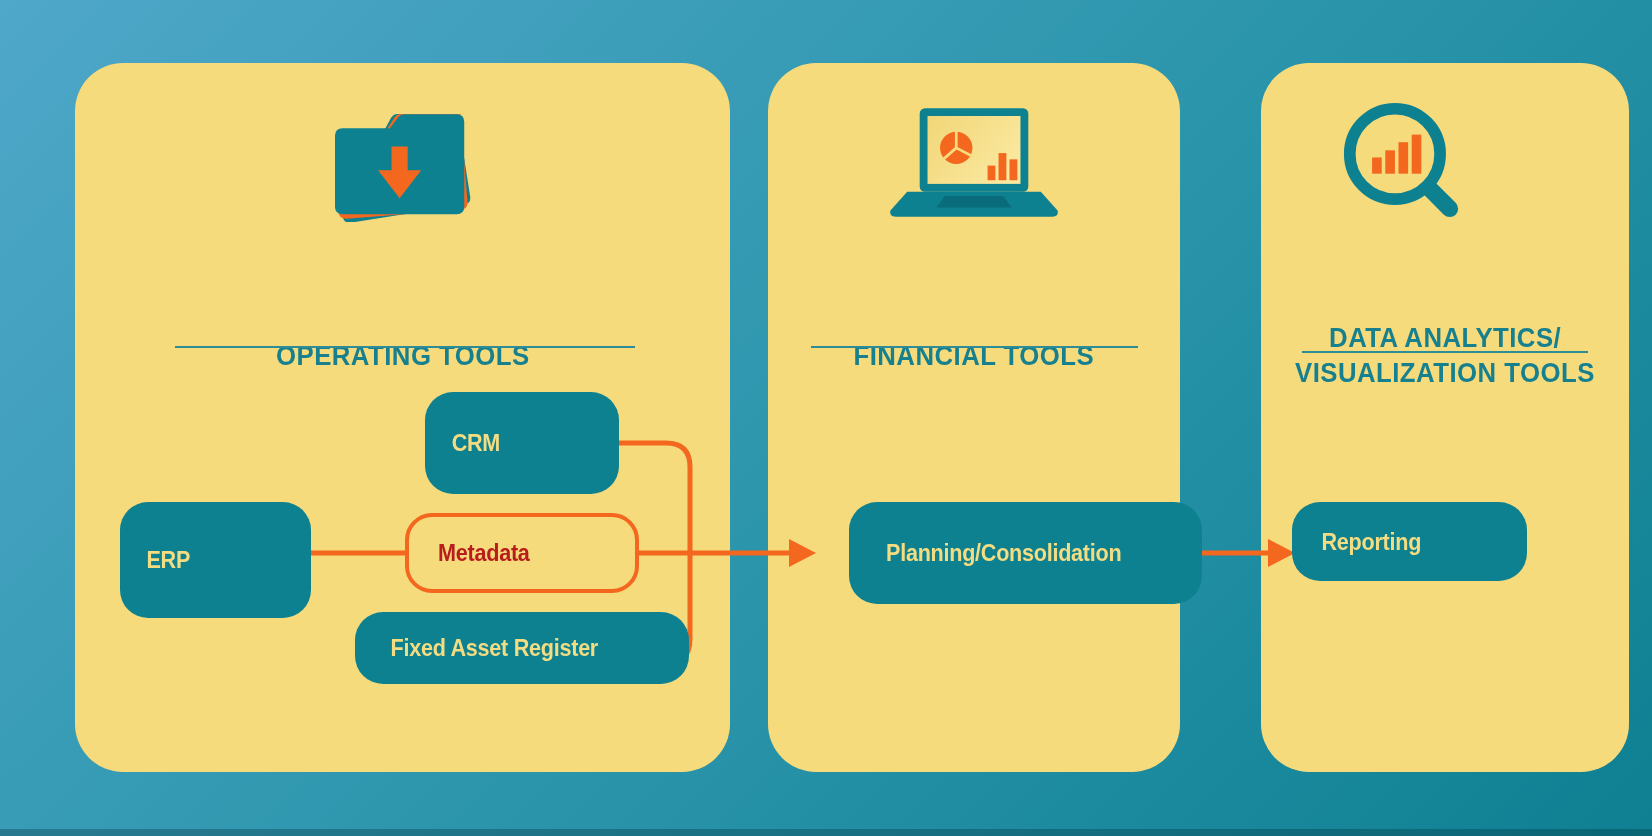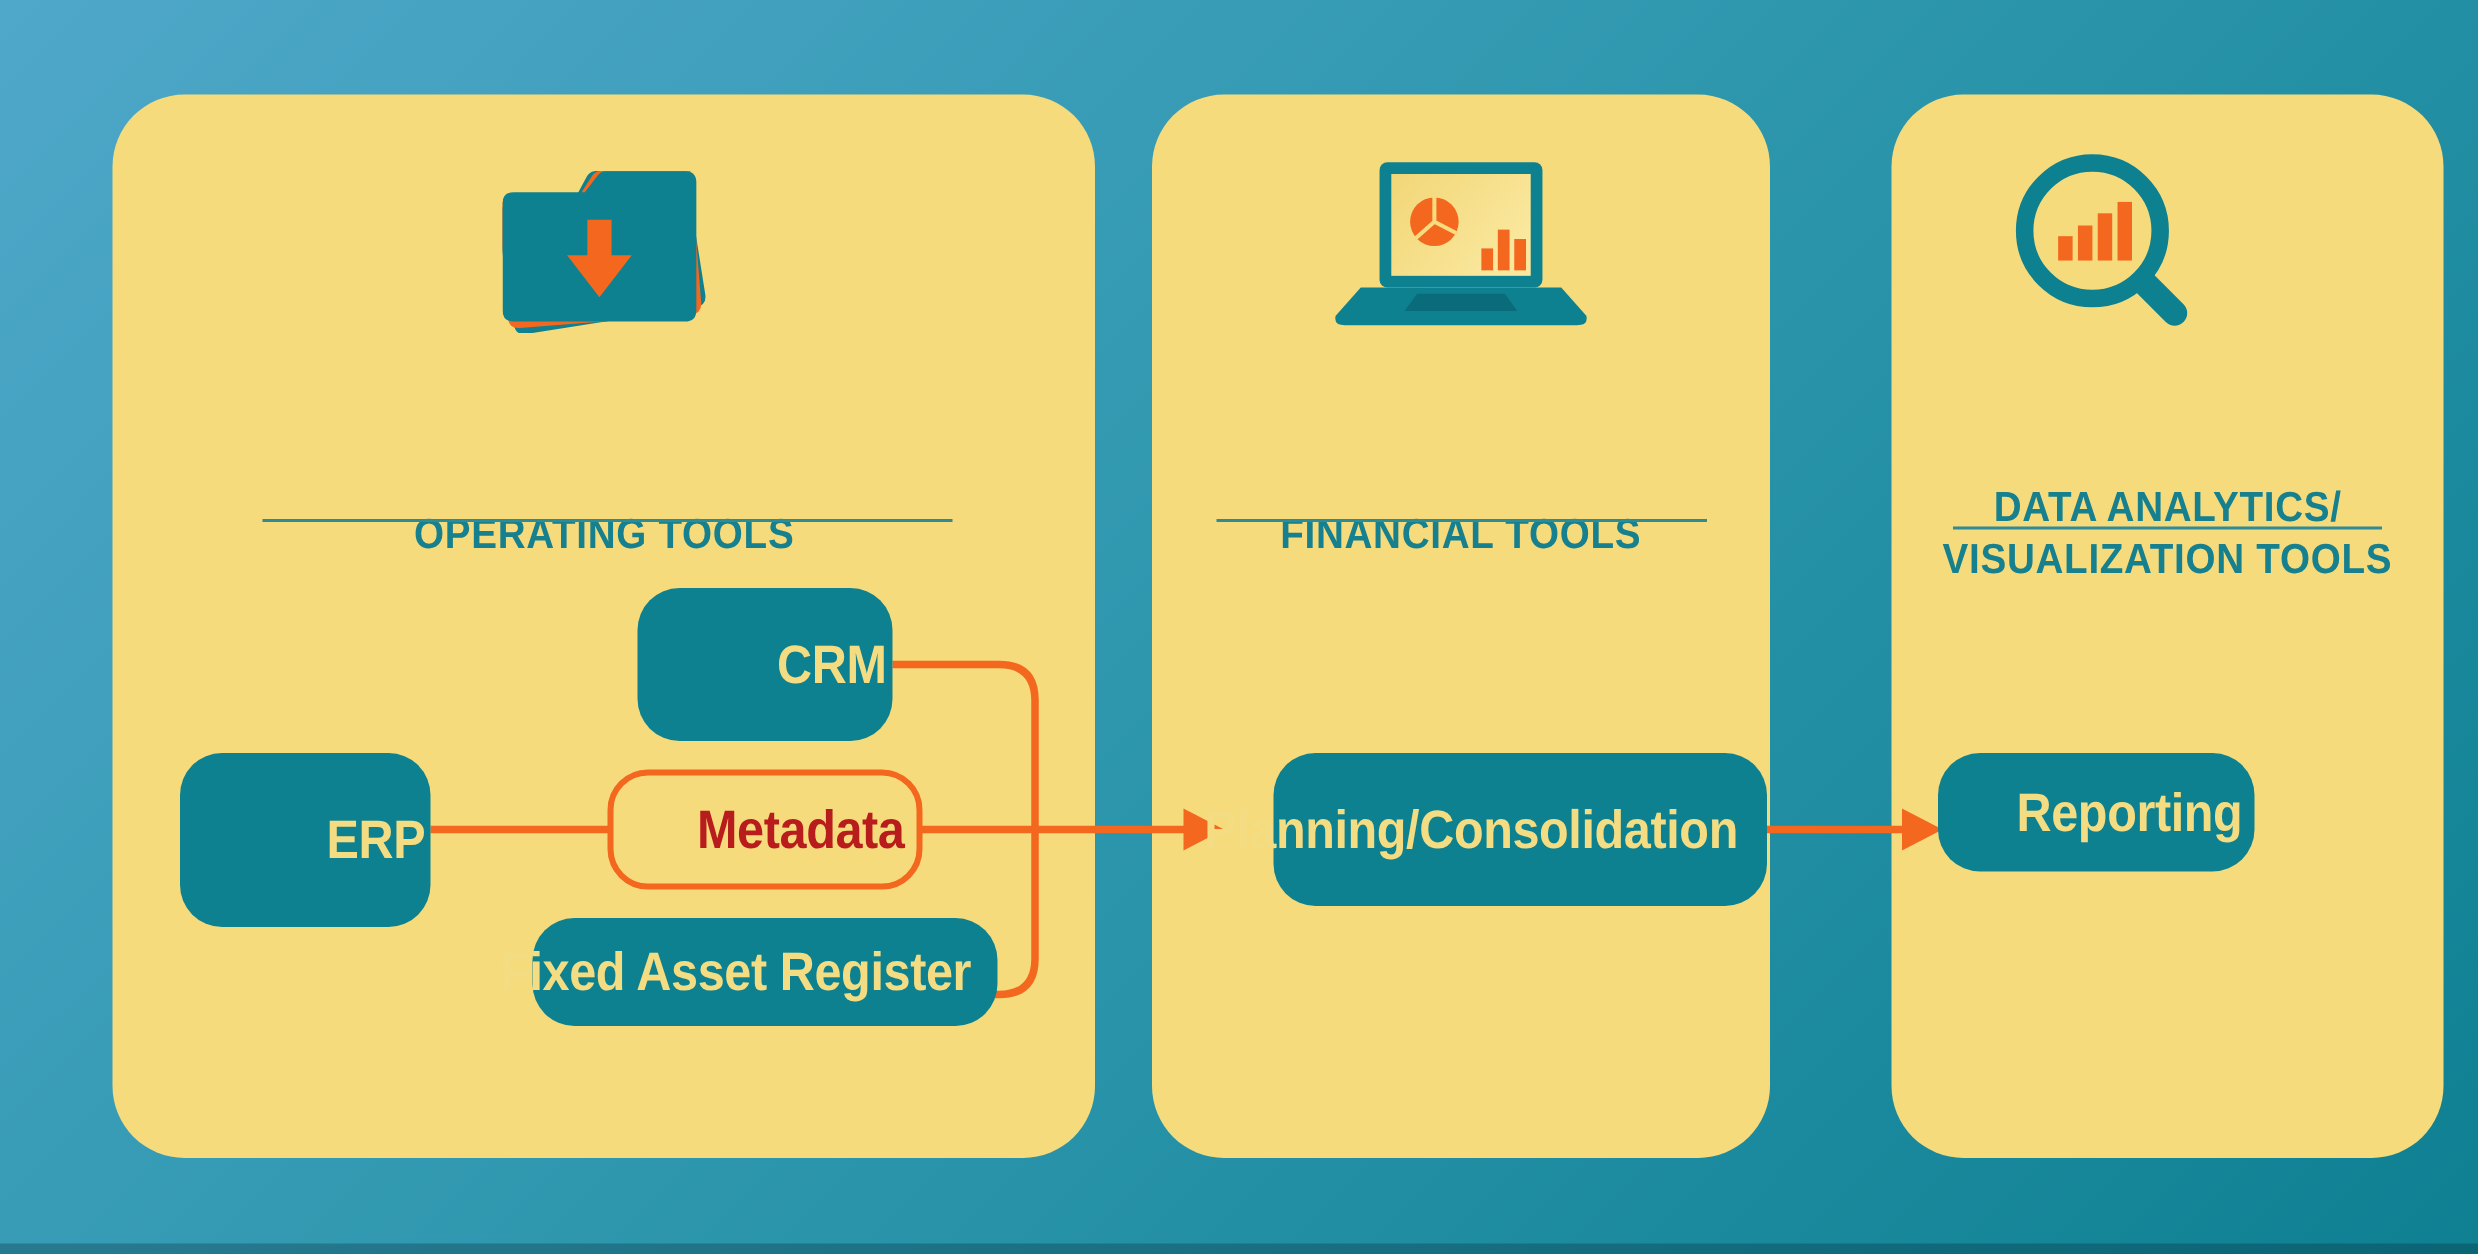--- a/index.html
+++ b/index.html
@@ -31,23 +31,23 @@
   .title-1line{top:275px;}
   .title-2line{top:257px;}
 
   .divider{
     position:absolute;height:2px;background:#2E8C98;
   }
 
   .icon-wrap{position:absolute;}
 
   .node{
-    position:absolute;display:flex;align-items:center;justify-content:flex-end;
+    position:absolute;display:flex;align-items:center;justify-content:flex-start;
     background:#0E8190;border-radius:28px;
-    color:#F3DC82;font-weight:700;font-size:36px;white-space:nowrap;
+    color:#F3DC82;font-weight:700;font-size:24px;white-space:nowrap;padding-left:24px;
   }
   .node .label-text{display:inline-block;transform:scaleX(0.9);letter-spacing:-.3px;}
   .node-outline{
     background:#F6DB7D;border:4px solid #F3671E;border-radius:27px;
     color:#b91c1c;
   }
   .connector-layer{position:absolute;left:0;top:0;z-index:2;}
   .panel{z-index:1;}
   .node{z-index:3;}
   .icon-wrap,.panel-title,.divider{z-index:2;}

